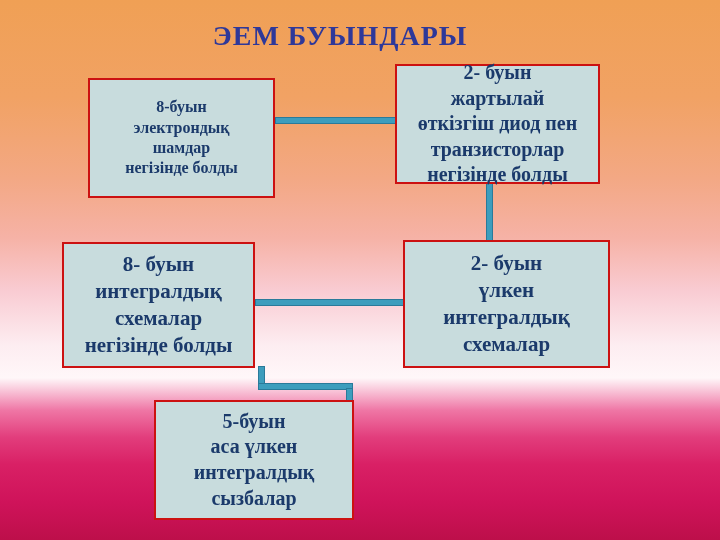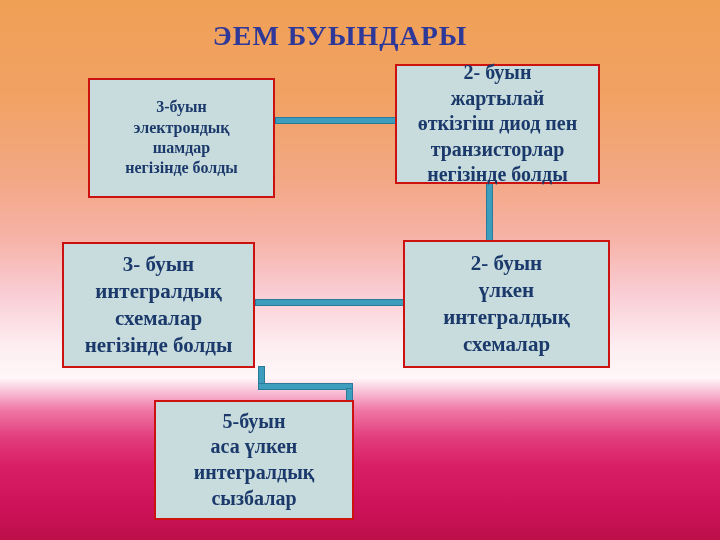--- a/index.html
+++ b/index.html
@@ -72,32 +72,32 @@
   .conn-4b { left: 258px; top: 383px; width: 95px; height: 7px; }
   .conn-4c { left: 346px; top: 388px; width: 7px;  height: 14px; }
 </style>
 </head>
 <body>
 
 <div class="slide">
 
   <div class="slide-title">ЭЕМ БУЫНДАРЫ</div>
 
-  <div class="gen-box box-1">3-буын
+  <div class="gen-box box-1">8-буын
 электрондық
 шамдар
 негізінде  болды</div>
 
   <div class="gen-box box-2">2- буын
 жартылай
 өткізгіш диод  пен
 транзисторлар
 негізінде болды</div>
 
-  <div class="gen-box box-3">3- буын
+  <div class="gen-box box-3">8- буын
 интегралдық
 схемалар
 негізінде болды</div>
 
   <div class="gen-box box-4">2- буын
 үлкен
 интегралдық
 схемалар</div>
 
   <div class="gen-box box-5">5-буын

